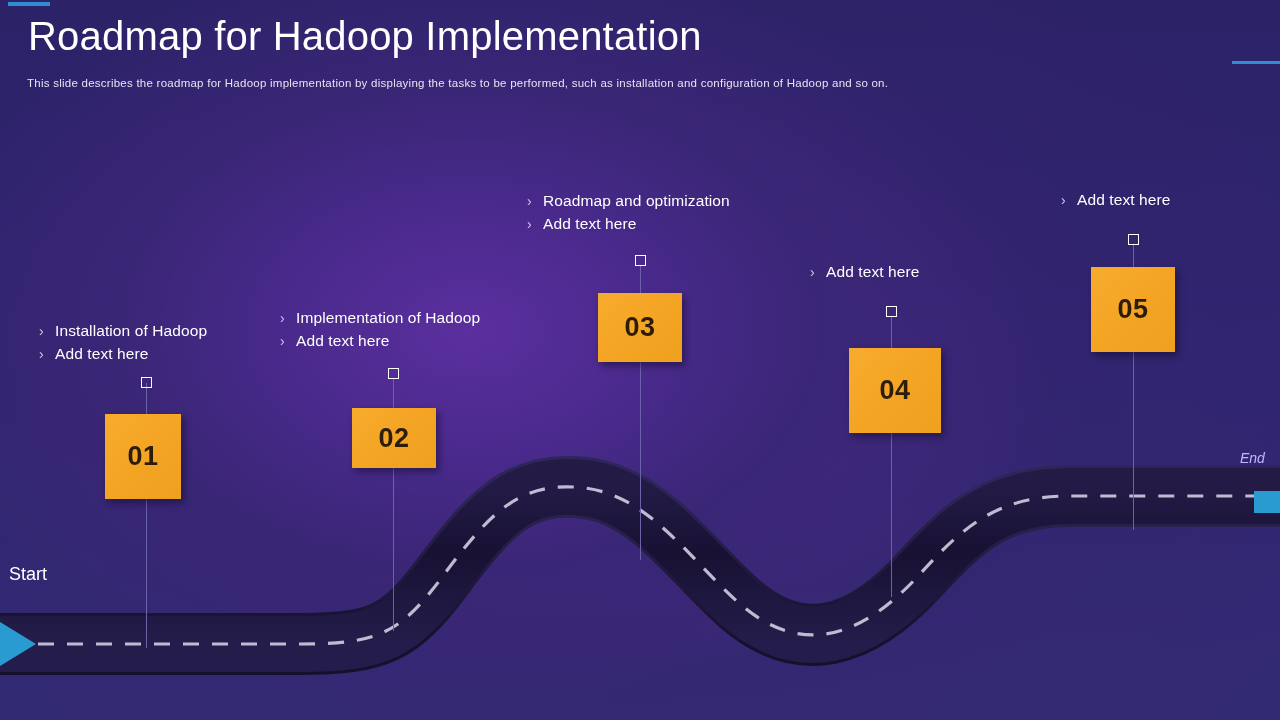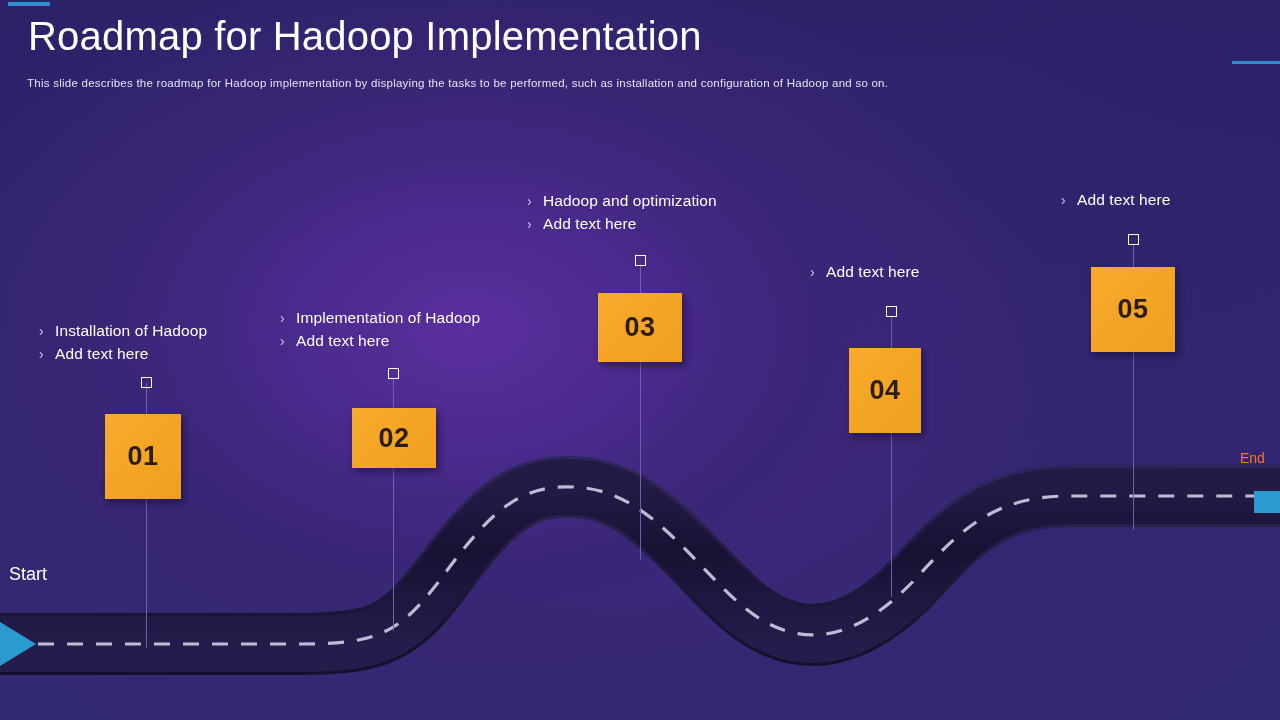--- a/index.html
+++ b/index.html
@@ -64,21 +64,22 @@
   #start-label {
     position: absolute;
     left: 9px; top: 564px;
     font-size: 18px;
     color: #ffffff;
   }
   #end-label {
     position: absolute;
     left: 1240px; top: 450px;
     font-size: 14px;
-    color: #f97316;
+    color: #c4b5fd;
+    font-style: italic;
   }
   #end-block {
     position: absolute;
     left: 1254px; top: 491px;
     width: 26px; height: 22px;
     background: #2a9bd0;
   }
   
   .milestone {
     position: absolute;
@@ -222,21 +223,21 @@
     <div class="marker" style="left:388px; top:368px;"></div>
     <div class="card" style="left:352px; top:408px; width:84px; height:60px;">
       <span class="card-num">02</span>
     </div>
   </div>
 
   <div class="milestone">
     <div class="bullets" style="left:527px; top:192px;">
       <div class="bullet-row">
         <span class="chev">›</span>
-        <span class="btext">Hadoop and optimization</span>
+        <span class="btext">Roadmap and optimization</span>
       </div>
       <div class="bullet-row">
         <span class="chev">›</span>
         <span class="btext">Add text here</span>
       </div>
     </div>
     <div class="connector" style="left:640px; top:266px; height:294px;"></div>
     <div class="marker" style="left:635px; top:255px;"></div>
     <div class="card" style="left:598px; top:293px; width:84px; height:69px;">
       <span class="card-num">03</span>
@@ -245,21 +246,21 @@
 
   <div class="milestone">
     <div class="bullets" style="left:810px; top:263px;">
       <div class="bullet-row">
         <span class="chev">›</span>
         <span class="btext">Add text here</span>
       </div>
     </div>
     <div class="connector" style="left:891px; top:317px; height:280px;"></div>
     <div class="marker" style="left:886px; top:306px;"></div>
-    <div class="card" style="left:849px; top:348px; width:72px; height:85px;text-align:right;">
+    <div class="card" style="left:849px; top:348px; width:92px; height:85px;text-align:right;">
       <span class="card-num">04</span>
     </div>
   </div>
 
   <div class="milestone">
     <div class="bullets" style="left:1061px; top:191px;">
       <div class="bullet-row">
         <span class="chev">›</span>
         <span class="btext">Add text here</span>
       </div>

